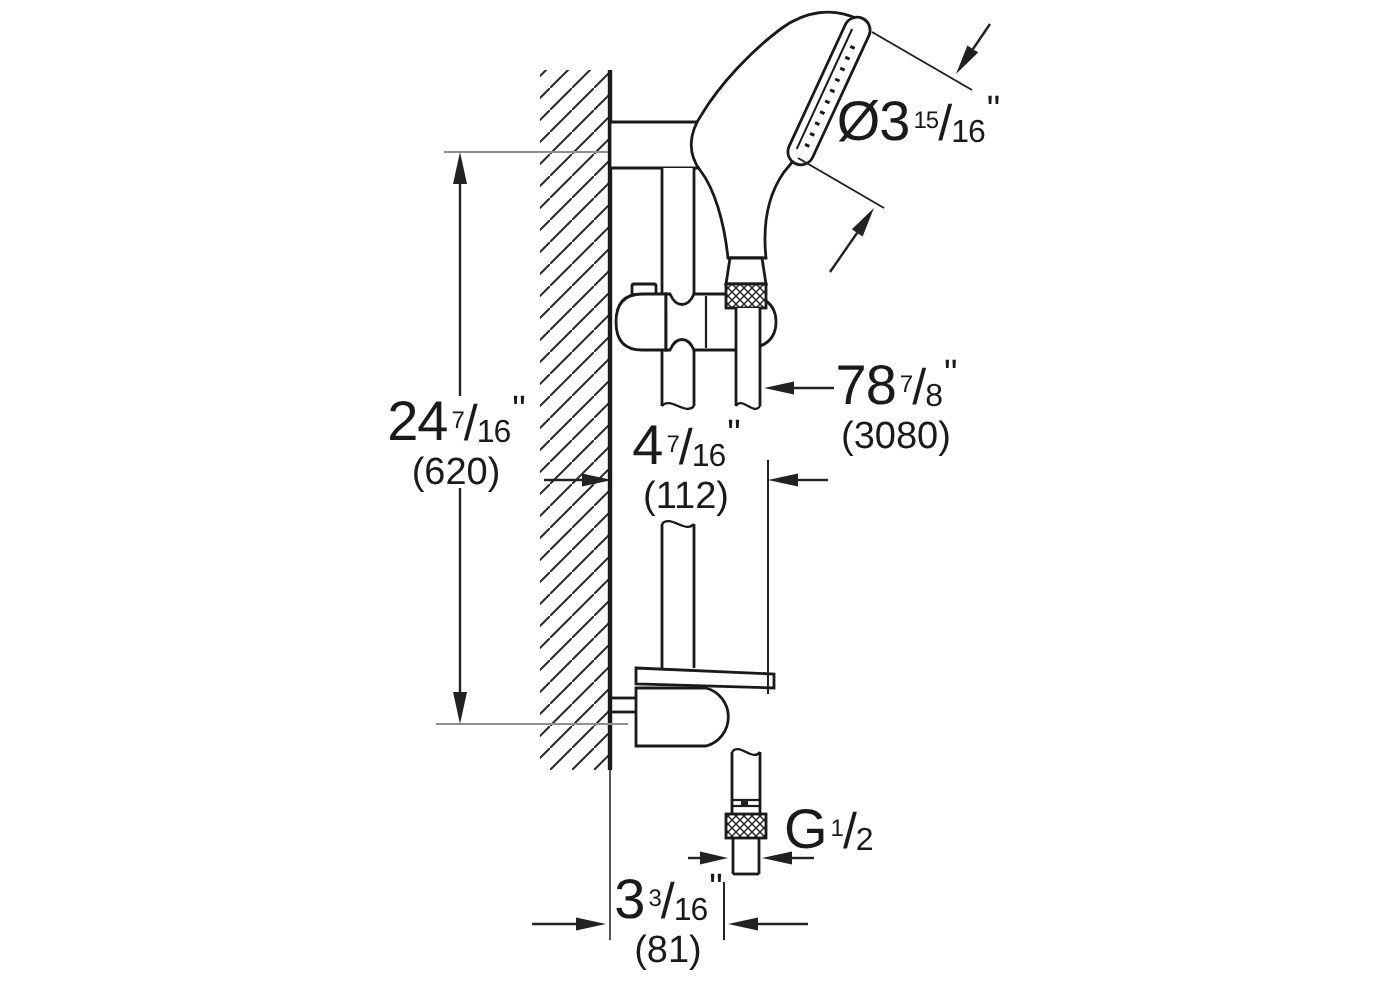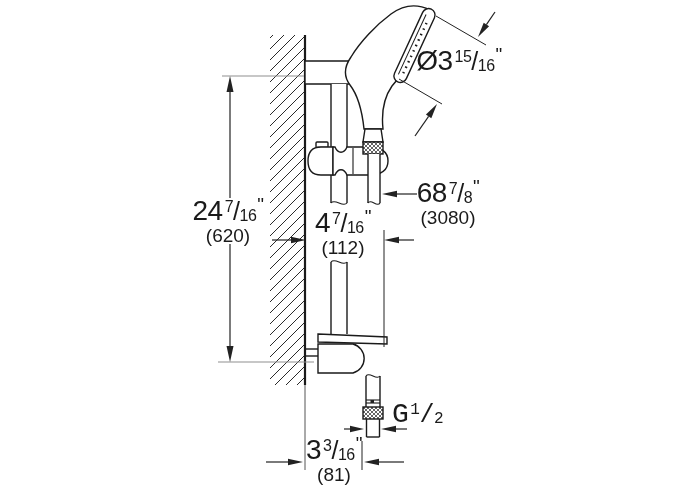--- a/index.html
+++ b/index.html
@@ -3,21 +3,21 @@
 <meta charset="utf-8">
 <style>
   html,body{margin:0;padding:0;}
   body{width:700px;height:500px;position:relative;background:#ffffff;overflow:hidden;
        font-family:"Liberation Sans", sans-serif;}
   #stage{position:absolute;left:0;top:0;width:700px;height:500px;}
   svg{position:absolute;left:0;top:0;}
   .dim{position:absolute;color:#1a1a1a;text-align:center;white-space:nowrap;}
   .dim .main{line-height:30px;font-size:28px;letter-spacing:-0.5px;}
   .dim .main .big{font-size:28px;text-align:right;}
-  .dim sup{font-size:16px;vertical-align:0.52em;line-height:0;margin-left:2px;}
+  .dim sup{font-size:12px;vertical-align:0.52em;line-height:0;margin-left:2px;}
   .dim .sl{font-size:25px;}
   .dim sub{font-size:16px;vertical-align:-0.06em;line-height:0;margin-top:44px;}
   .dim .unit{font-size:19px;vertical-align:0.45em;line-height:0;margin-left:1px;}
   .dim .metric{line-height:20px;font-size:19px;}
   .left-align{text-align:left;}
 </style>
 </head>
 <body>
 
 <div id="stage">
@@ -161,31 +161,31 @@
   <div class="dim" style="left:389px;top:46px;width:140px;">
     <div class="main"><span class="big">Ø3</span><sup>15</sup><span class="sl">/</span><sub>16</sub><span class="unit">"</span></div>
   </div>
 
   <div class="dim" style="left:158px;top:196px;width:140px;">
     <div class="main"><span class="big">24</span><sup>7</sup><span class="sl">/</span><sub>16</sub><span class="unit">"</span></div>
     <div class="metric">(620)</div>
   </div>
 
   <div class="dim" style="left:378px;top:178px;width:140px;">
-    <div class="main"><span class="big">68</span><sup>7</sup><span class="sl">/</span><sub>8</sub><span class="unit">"</span></div>
+    <div class="main"><span class="big">78</span><sup>7</sup><span class="sl">/</span><sub>8</sub><span class="unit">"</span></div>
     <div class="metric">(3080)</div>
   </div>
 
   <div class="dim" style="left:273px;top:208px;width:140px;">
     <div class="main"><span class="big">4</span><sup>7</sup><span class="sl">/</span><sub>16</sub><span class="unit">"</span></div>
     <div class="metric">(112)</div>
   </div>
 
   <div class="dim" style="left:264px;top:435px;width:140px;">
     <div class="main"><span class="big">3</span><sup>3</sup><span class="sl">/</span><sub>16</sub><span class="unit">"</span></div>
     <div class="metric">(81)</div>
   </div>
 
-  <div class="dim left-align" style="left:392px;top:400px;width:90px;font-family:Liberation Mono, monospace;">
+  <div class="dim left-align" style="left:392px;top:400px;width:90px;">
     <div class="main"><span class="big">G</span><sup>1</sup><span class="sl">/</span><sub>2</sub></div>
   </div>
 
 </div>
 
 </body></html>

